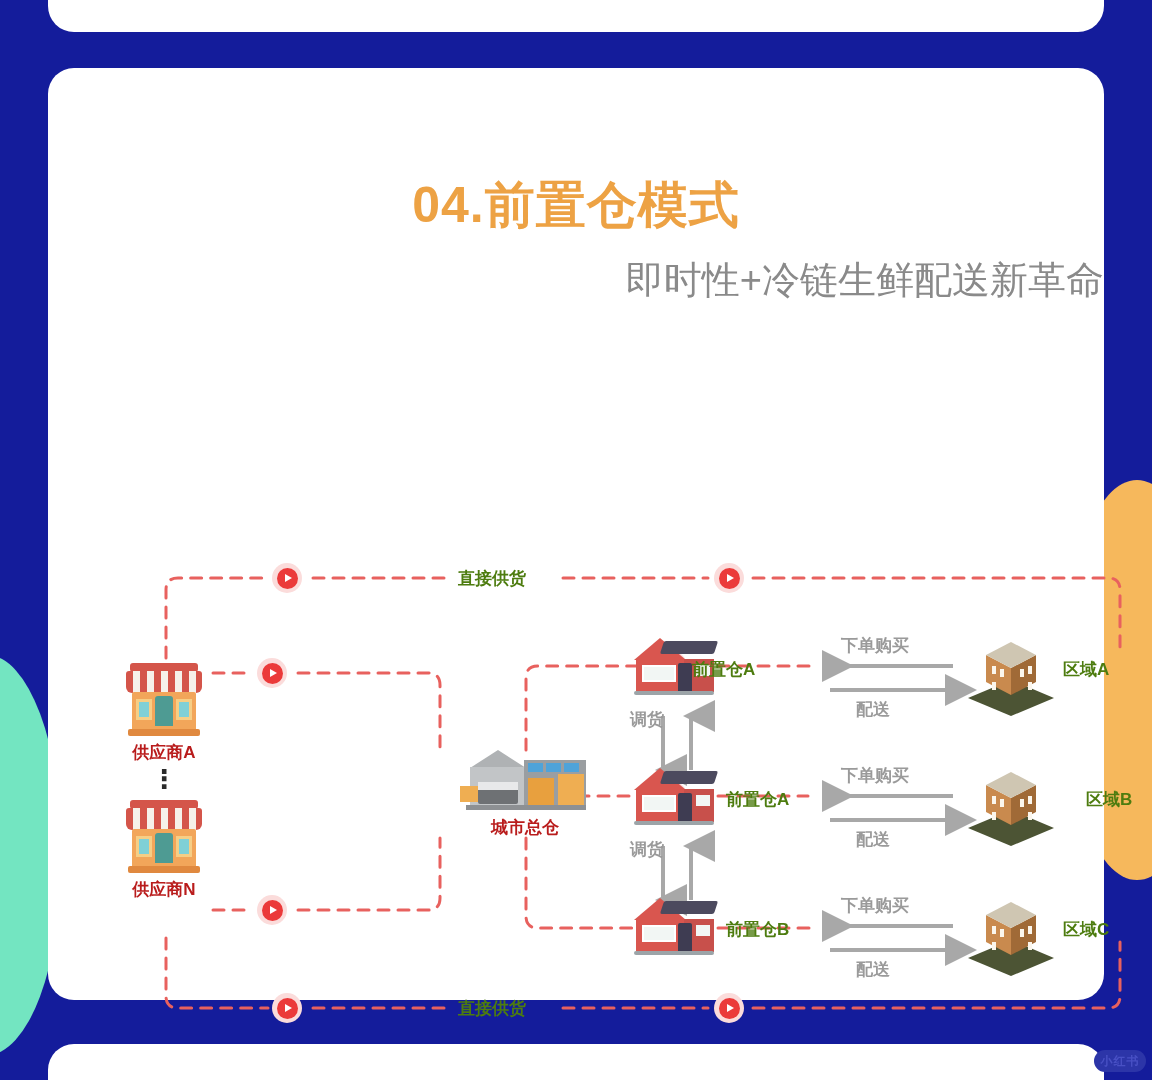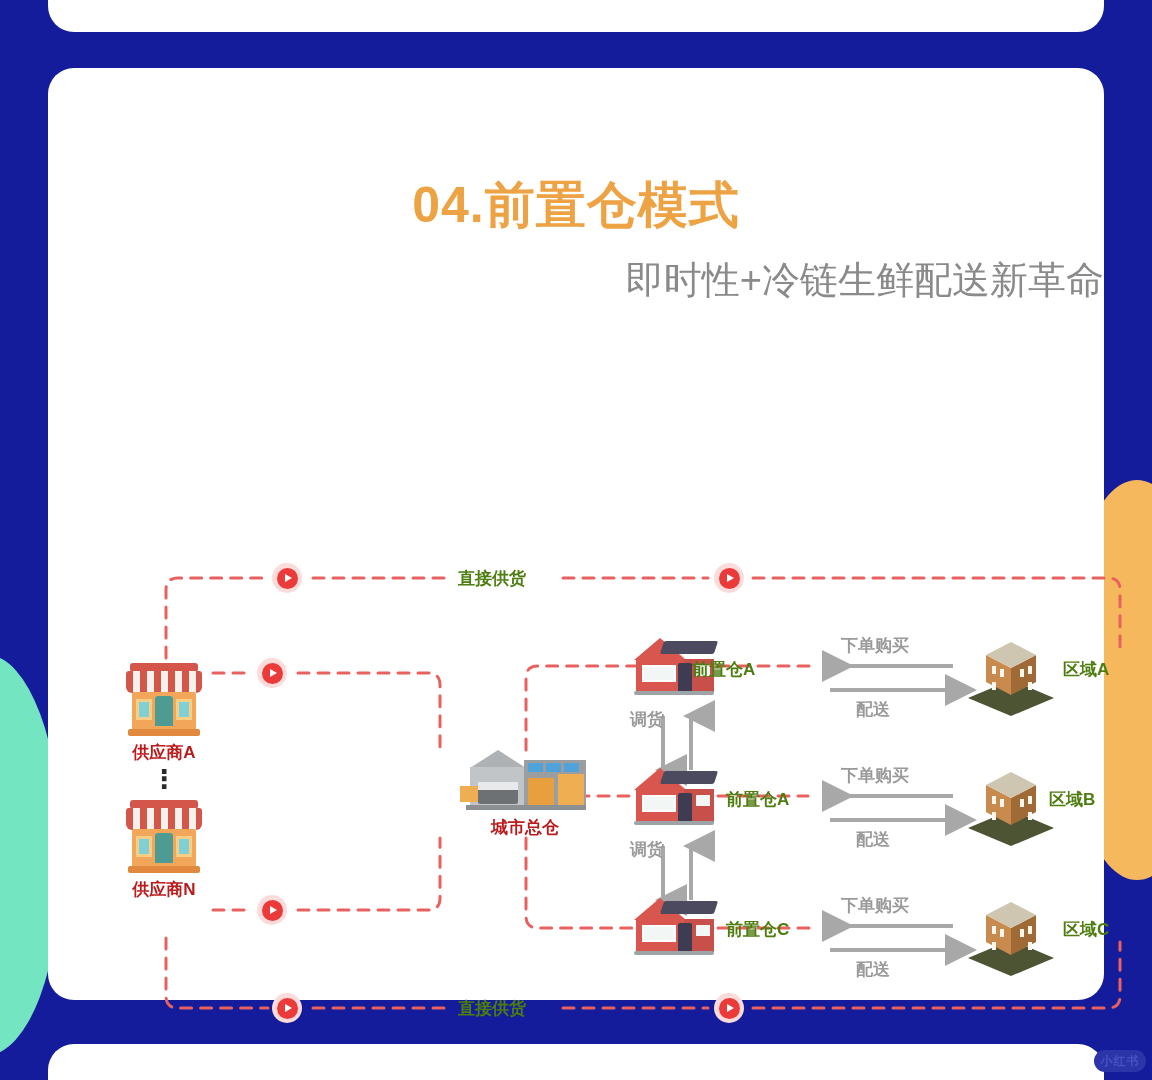--- a/index.html
+++ b/index.html
@@ -275,21 +275,21 @@
           <div class="roofL"></div>
             <div class="roofR"></div>
             <div class="bodyL"></div>
             <div class="bodyR"></div>
           <div class="w1"></div>
             <div class="w2"></div>
             <div class="door"></div>
             <div class="base"></div>
         </div>
       </div>
-      <div class="d-label sm" style="left:618px;top:380px">前置仓C</div>
+      <div class="d-label sm" style="left:618px;top:380px">前置仓B</div>
 
       <div class="d-label gray" style="left:522px;top:172px;font-size:17px;width:20px;line-height:1.15">调货</div>
       <div class="d-label gray" style="left:522px;top:302px;font-size:17px;width:20px;line-height:1.15">调货</div>
 
       <div class="d-label gray" style="left:733px;top:96px;font-size:17px">下单购买</div>
       <div class="d-label gray" style="left:748px;top:160px;font-size:17px">配送</div>
 
       <div class="d-label gray" style="left:733px;top:226px;font-size:17px">下单购买</div>
       <div class="d-label gray" style="left:748px;top:290px;font-size:17px">配送</div>
 
@@ -319,21 +319,21 @@
             <div class="fR"></div>
             <div class="top"></div>
           <div class="wL" style="left:24px;top:32px"></div>
             <div class="wL" style="left:32px;top:35px"></div>
           <div class="wR" style="left:52px;top:35px"></div>
             <div class="wR" style="left:60px;top:32px"></div>
           <div class="wL" style="left:24px;top:48px"></div>
             <div class="wR" style="left:60px;top:48px"></div>
         </div>
       </div>
-      <div class="d-label sm" style="left:941px;top:250px">区域B</div>
+      <div class="d-label sm" style="left:978px;top:250px">区域B</div>
 
       <div class="node" style="left:860px;top:356px">
         <div class="bld">
           <div class="ground"></div>
             <div class="fL"></div>
             <div class="fR"></div>
             <div class="top"></div>
           <div class="wL" style="left:24px;top:32px"></div>
             <div class="wL" style="left:32px;top:35px"></div>
           <div class="wR" style="left:52px;top:35px"></div>

